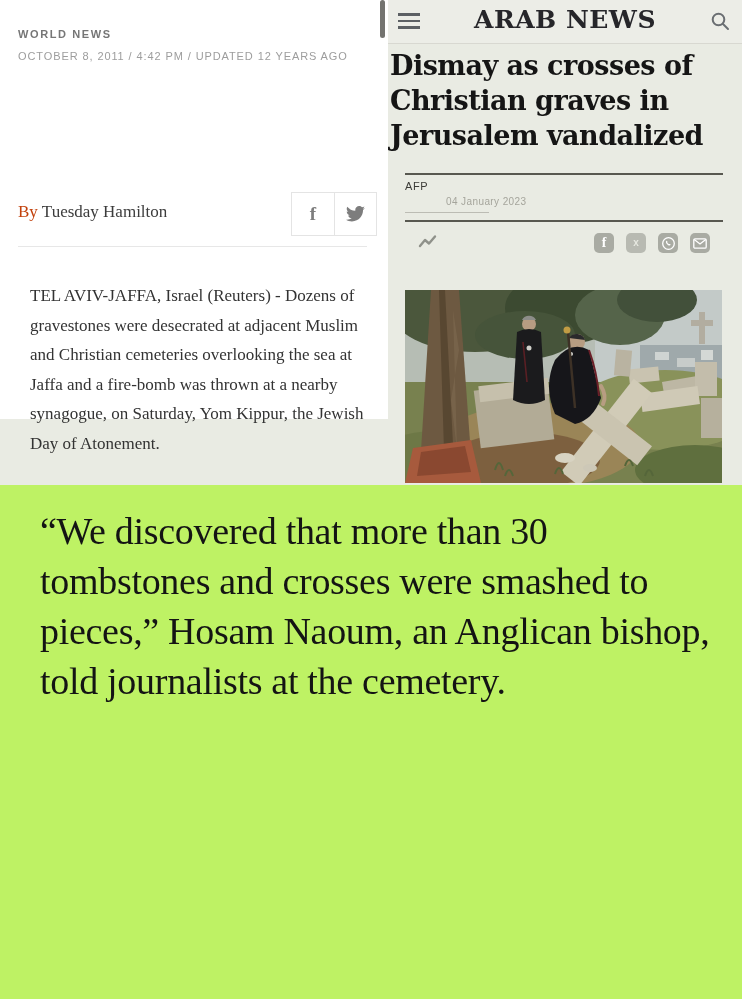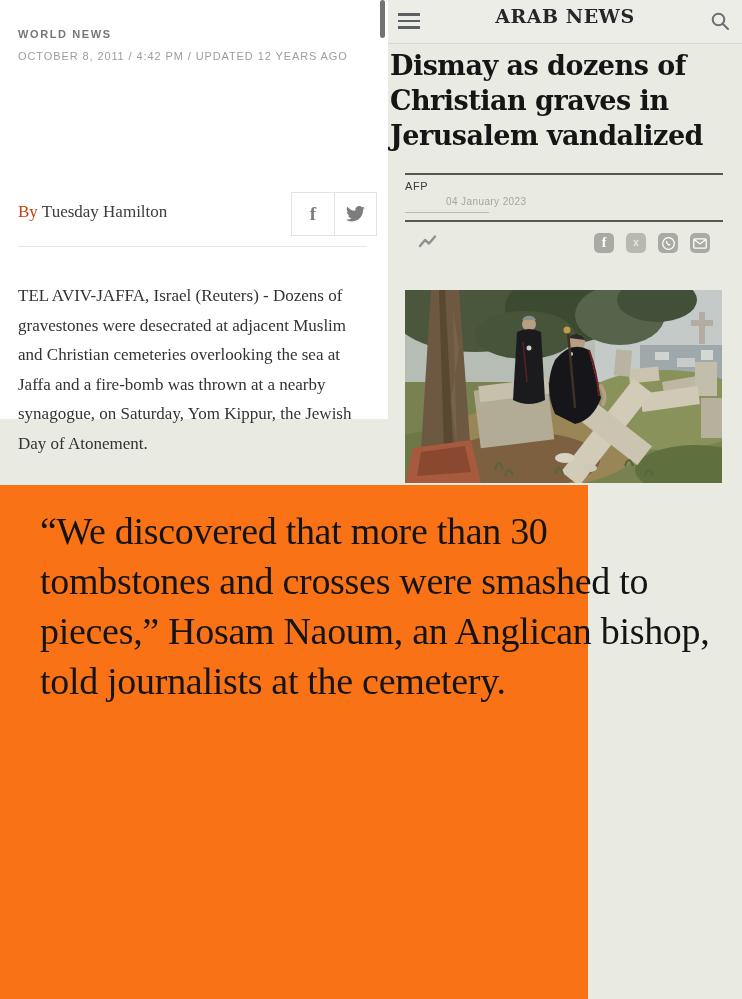--- a/index.html
+++ b/index.html
@@ -17,48 +17,48 @@
   .category { position:absolute; left:18px; top:28px; font-size:11px; font-weight:bold; letter-spacing:1.6px; color:#767676; }
   .dateline { position:absolute; left:18px; top:50px; font-size:11px; letter-spacing:0.9px; color:#9d9d9d; }
   .headline-left { position:absolute; left:18px; top:94px; width:330px; font-size:26px; line-height:33px; font-weight:bold; color:#3d3d3d; letter-spacing:-0.2px; }
   .byline { position:absolute; left:18px; top:202px; font-family:"Liberation Serif", serif; font-size:17px; color:#3c3c3c; }
   .byline .prefix { color:#c2410c; margin-right:4px; }
   .share-box { position:absolute; top:192px; right:11px; display:flex; border:1px solid #e4e4e4; background:#fff; }
   .share-cell { width:42px; height:42px; display:flex; align-items:center; justify-content:center; cursor:pointer; }
   .share-cell + .share-cell { border-left:1px solid #e4e4e4; }
   .fb-glyph { font-family:"Liberation Serif", serif; font-weight:bold; font-size:19px; color:#7d7d7d; }
   .divider-left { position:absolute; top:246px; left:18px; width:349px; height:1px; background:#e7e7e7; }
-  .body-text { position:absolute; top:281px; left:18px; width:344px; font-family:"Liberation Serif", serif; font-size:17px; line-height:29.5px; color:#333333; }
+  .body-text { position:absolute; top:281px; left:30px; width:344px; font-family:"Liberation Serif", serif; font-size:17px; line-height:29.5px; color:#333333; }
 
   
   .right-panel { position:absolute; left:388px; top:0; width:354px; height:485px; background:#e9ebe3; }
   .an-header { position:absolute; left:0; top:0; width:354px; height:44px; background:#ecede7; border-bottom:1px solid #d8d8d1; }
   .menu-btn { position:absolute; left:10px; top:13px; width:22px; height:18px; cursor:pointer; }
   .menu-btn .bar { height:2.5px; background:#5c6064; margin-bottom:4px; }
   .masthead { position:absolute; left:0; top:5px; width:100%; text-align:center;
-    font-family:"DejaVu Serif", serif; font-weight:bold; font-size:19px; letter-spacing:0.5px; color:#26262a; }
+    font-family:"DejaVu Serif", serif; font-weight:bold; font-size:25px; letter-spacing:0.5px; color:#26262a; }
   .search-btn { position:absolute; right:12px; top:11px; width:20px; height:20px; cursor:pointer; }
   .headline-right { position:absolute; left:2px; top:48px; width:338px;
     font-family:"DejaVu Serif", serif; font-weight:bold; font-size:27px; line-height:35px; letter-spacing:-0.5px; color:#151515; }
   .divider-a { position:absolute; left:17px; top:173px; width:318px; height:2px; background:#58584ف; }
   .divider-a, .divider-b { background:#585850; }
   .source { position:absolute; left:17px; top:180px; font-size:11px; font-weight:normal; letter-spacing:0.6px; color:#3b3b37; }
   .date { position:absolute; left:17px; top:196px; font-size:10px; letter-spacing:0.4px; color:#a5a59c;margin-left:41px; }
   .date-underline { position:absolute; left:17px; top:212px; width:84px; height:1px; background:#bcbcb4; }
   .divider-b { position:absolute; left:17px; top:220px; width:318px; height:2px; }
   .trend { position:absolute; left:30px; top:234px; }
   .socials { position:absolute; right:32px; top:233px; display:flex; gap:12px; }
   .sicon { width:20px; height:20px; border-radius:5px; background:#a9aba3; display:flex; align-items:center; justify-content:center; color:#fff; cursor:pointer; }
   .sicon.x-btn { background:#b8bab2; }
   .sicon .fglyph { font-family:"Liberation Serif", serif; font-weight:bold; font-size:14px; line-height:1; }
   .sicon .xglyph { font-size:10px; font-weight:bold; color:#e6e8e0; line-height:1; }
   .photo { position:absolute; left:17px; top:290px; width:317px; height:193px; overflow:hidden; }
 
   
-  .quote-section { position:absolute; left:0; top:485px; width:588px; height:514px; background:#f97316; padding:21px 24px 0 40px; }
+  .quote-section { position:absolute; left:0; top:485px; width:742px; height:514px; background:#bef264; padding:21px 24px 0 40px; }
   .quote-section p { margin:0 0 32px 0; width:678px;
     font-family:"Liberation Serif", serif; font-size:38px; line-height:50px; color:#141414; letter-spacing:-0.3px; }
 </style>
 </head>
 <body>
 
 <div class="left-panel">
   <div class="category">WORLD NEWS</div>
   <div class="dateline">OCTOBER 8, 2011 / 4:42 PM / UPDATED 12 YEARS AGO</div>
 
@@ -91,21 +91,21 @@
       <div class="bar"></div>
       <div class="bar" style="margin-bottom:0;"></div>
     </div>
     <div class="masthead">ARAB NEWS</div>
     <svg class="search-btn" viewBox="0 0 20 20">
       <circle cx="8.5" cy="8.5" r="5.8" fill="none" stroke="#6a6e72" stroke-width="2"></circle>
       <line x1="13" y1="13" x2="18" y2="18" stroke="#6a6e72" stroke-width="2" stroke-linecap="round"></line>
     </svg>
   </div>
 
-  <h2 class="headline-right" style="margin:0;">Dismay as dozens of Christian graves in Jerusalem vandalized</h2>
+  <h2 class="headline-right" style="margin:0;">Dismay as crosses of Christian graves in Jerusalem vandalized</h2>
 
   <div class="divider-a"></div>
   <div class="source">AFP</div>
   <div class="date">04 January 2023</div>
   <div class="date-underline"></div>
   <div class="divider-b"></div>
 
   <svg class="trend" width="20" height="15" viewBox="0 0 20 15">
     <polyline points="2,12 7,6 11,9.5 17,2.5" fill="none" stroke="#8f918a" stroke-width="2.4" stroke-linecap="round" stroke-linejoin="round"></polyline>
   </svg>

